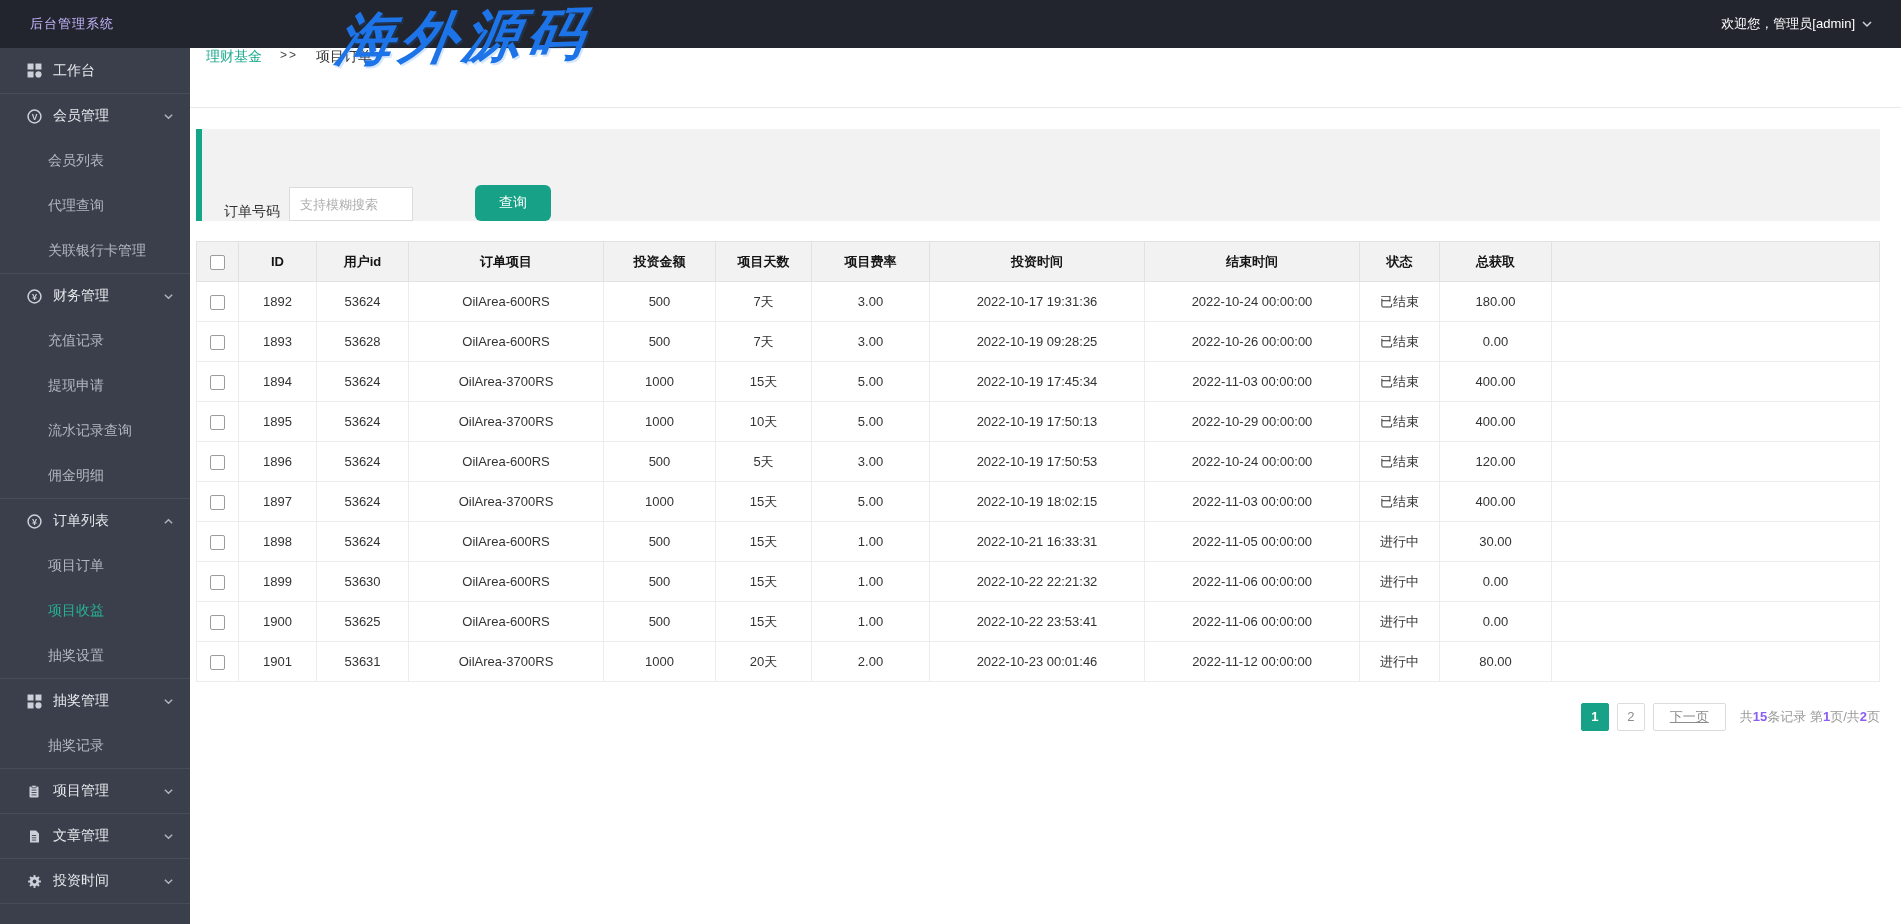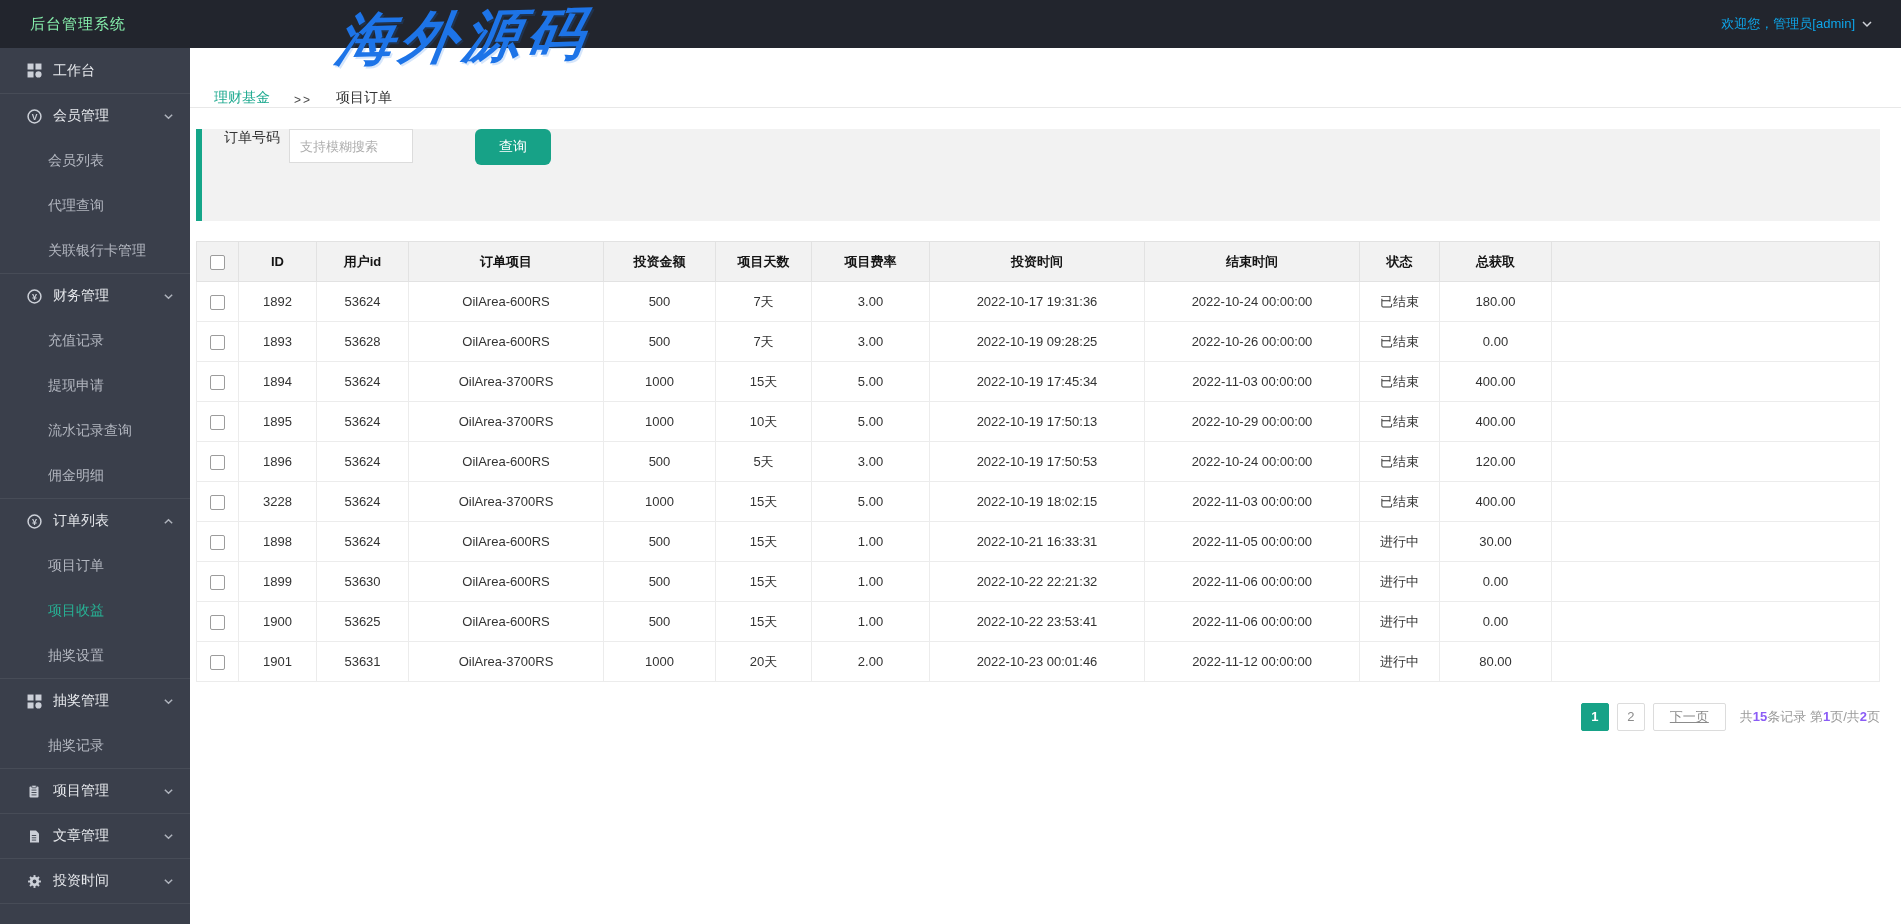--- a/index.html
+++ b/index.html
@@ -7,22 +7,22 @@
     width:1901px;height:924px;position:relative;overflow:hidden;
     font-family:"Liberation Sans","DejaVu Sans",sans-serif;
     background:#fff;color:#333;
   }
   
   .topbar{
     position:absolute;top:0;left:0;width:1901px;height:48px;background:#22252d;
     display:flex;align-items:center;justify-content:space-between;
     padding:0 28px 0 30px;box-sizing:border-box;z-index:6;
   }
-  .topbar-title{color:#86efac;font-size:15px;letter-spacing:1px;}
-  .topbar-right{display:flex;align-items:center;gap:6px;color:#0ea5e9;font-size:13px;cursor:pointer;}
+  .topbar-title{color:#c4b5fd;font-size:13px;letter-spacing:1px;}
+  .topbar-right{display:flex;align-items:center;gap:6px;color:#ffffff;font-size:13px;cursor:pointer;}
   .topbar-right .chev{display:flex;color:#cfd2d8;}
   
   .watermark{
     position:absolute;left:338px;top:0px;z-index:9;pointer-events:none;
     font-family:"DejaVu Serif","Liberation Serif",serif;font-style:italic;font-weight:bold;
     font-size:57px;color:#1d74e8;letter-spacing:6px;line-height:72px;
     transform:skewX(-10deg) rotate(-1.5deg);
     text-shadow:2px 2px 0 rgba(29,116,232,.18);
   }
   
@@ -36,31 +36,31 @@
   .s-item.group{border-top:1px solid rgba(255,255,255,.07);}
   .s-item.sub{padding-left:48px;color:#b3b7c0;}
   .s-item.active{color:#27b295;}
   .s-item .icon{width:16px;height:15px;margin-right:10px;display:flex;align-items:center;color:#ccd0d8;flex:none;}
   .s-item .lbl{overflow:hidden;text-overflow:ellipsis;}
   .s-item .chev{margin-left:auto;display:flex;color:#aeb3bc;}
   .sidebar-end{border-top:1px solid rgba(255,255,255,.07);height:0;}
   
   .main{position:absolute;top:48px;left:190px;width:1711px;height:876px;background:#fff;}
   .breadcrumb{
-    height:59px;display:flex;align-items:flex-end;gap:24px;
-    padding:0 24px;border-bottom:1px solid #e8e8e8;font-size:14px;background:#fff;
+    height:59px;display:flex;align-items:flex-start;gap:18px;
+    padding:0 16px;border-bottom:1px solid #e8e8e8;font-size:14px;background:#fff;
   }
   .breadcrumb a{color:#1aa88e;text-decoration:none;cursor:pointer;}
   .breadcrumb .sep{color:#4a4a4a;font-size:12px;letter-spacing:2px;}
   .breadcrumb .cur{color:#333;}
   .content{padding:21px 21px 0 6px;}
   
   .search-panel{
     height:92px;background:#f2f2f2;border-left:6px solid #15a689;
-    display:flex;align-items:flex-start;padding-left:22px;box-sizing:border-box;
+    display:flex;align-items:flex-end;padding-left:22px;box-sizing:border-box;
   }
   .search-panel label{font-size:14px;color:#333;}
   .search-panel input{
     margin-left:9px;width:124px;height:34px;box-sizing:border-box;border:1px solid #dcdcdc;
     background:#fff;padding:0 10px;font-size:13px;color:#7f1d1d;outline:none;
     font-family:"Liberation Sans","DejaVu Sans",sans-serif;
   }
   .search-panel input::placeholder{color:#aeaeae;}
   .search-btn{
     margin-left:62px;width:76px;height:36px;background:#17a287;border:none;border-radius:6px;
@@ -387,21 +387,21 @@
             <td>5天</td>
             <td>3.00</td>
             <td>2022-10-19 17:50:53</td>
             <td>2022-10-24 00:00:00</td>
             <td>已结束</td>
             <td>120.00</td>
             <td></td>
           </tr>
           <tr>
             <td><span class="checkbox"></span></td>
-            <td>3228</td>
+            <td>1897</td>
             <td>53624</td>
             <td>OilArea-3700RS</td>
             <td>1000</td>
             <td>15天</td>
             <td>5.00</td>
             <td>2022-10-19 18:02:15</td>
             <td>2022-11-03 00:00:00</td>
             <td>已结束</td>
             <td>400.00</td>
             <td></td>

